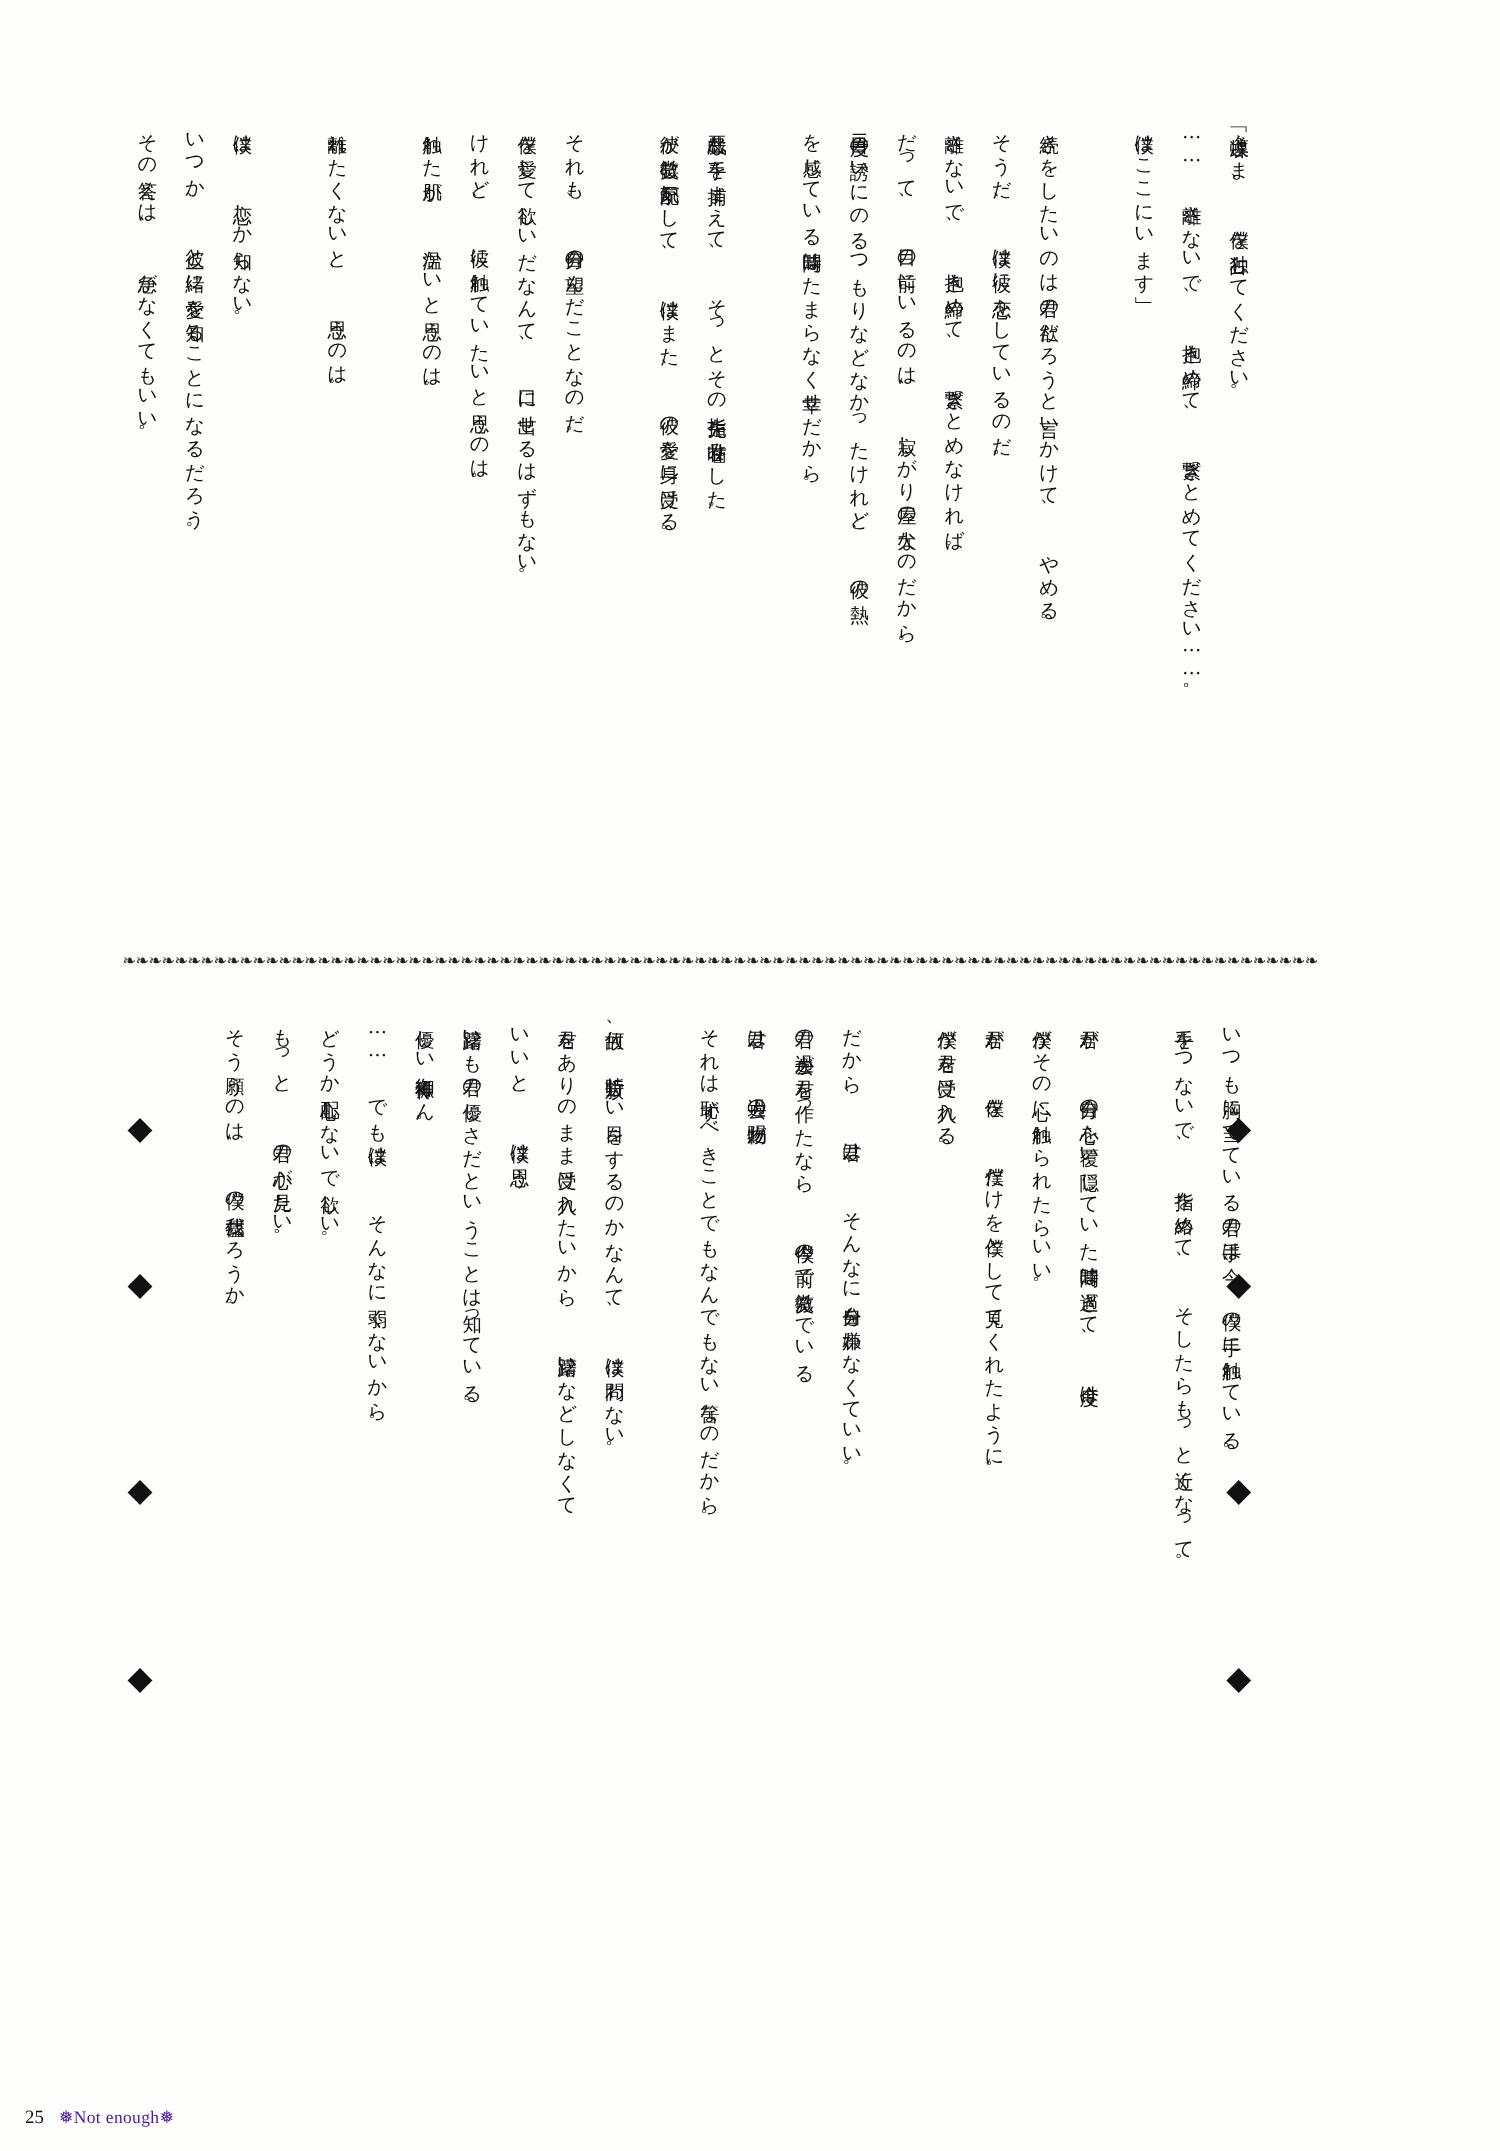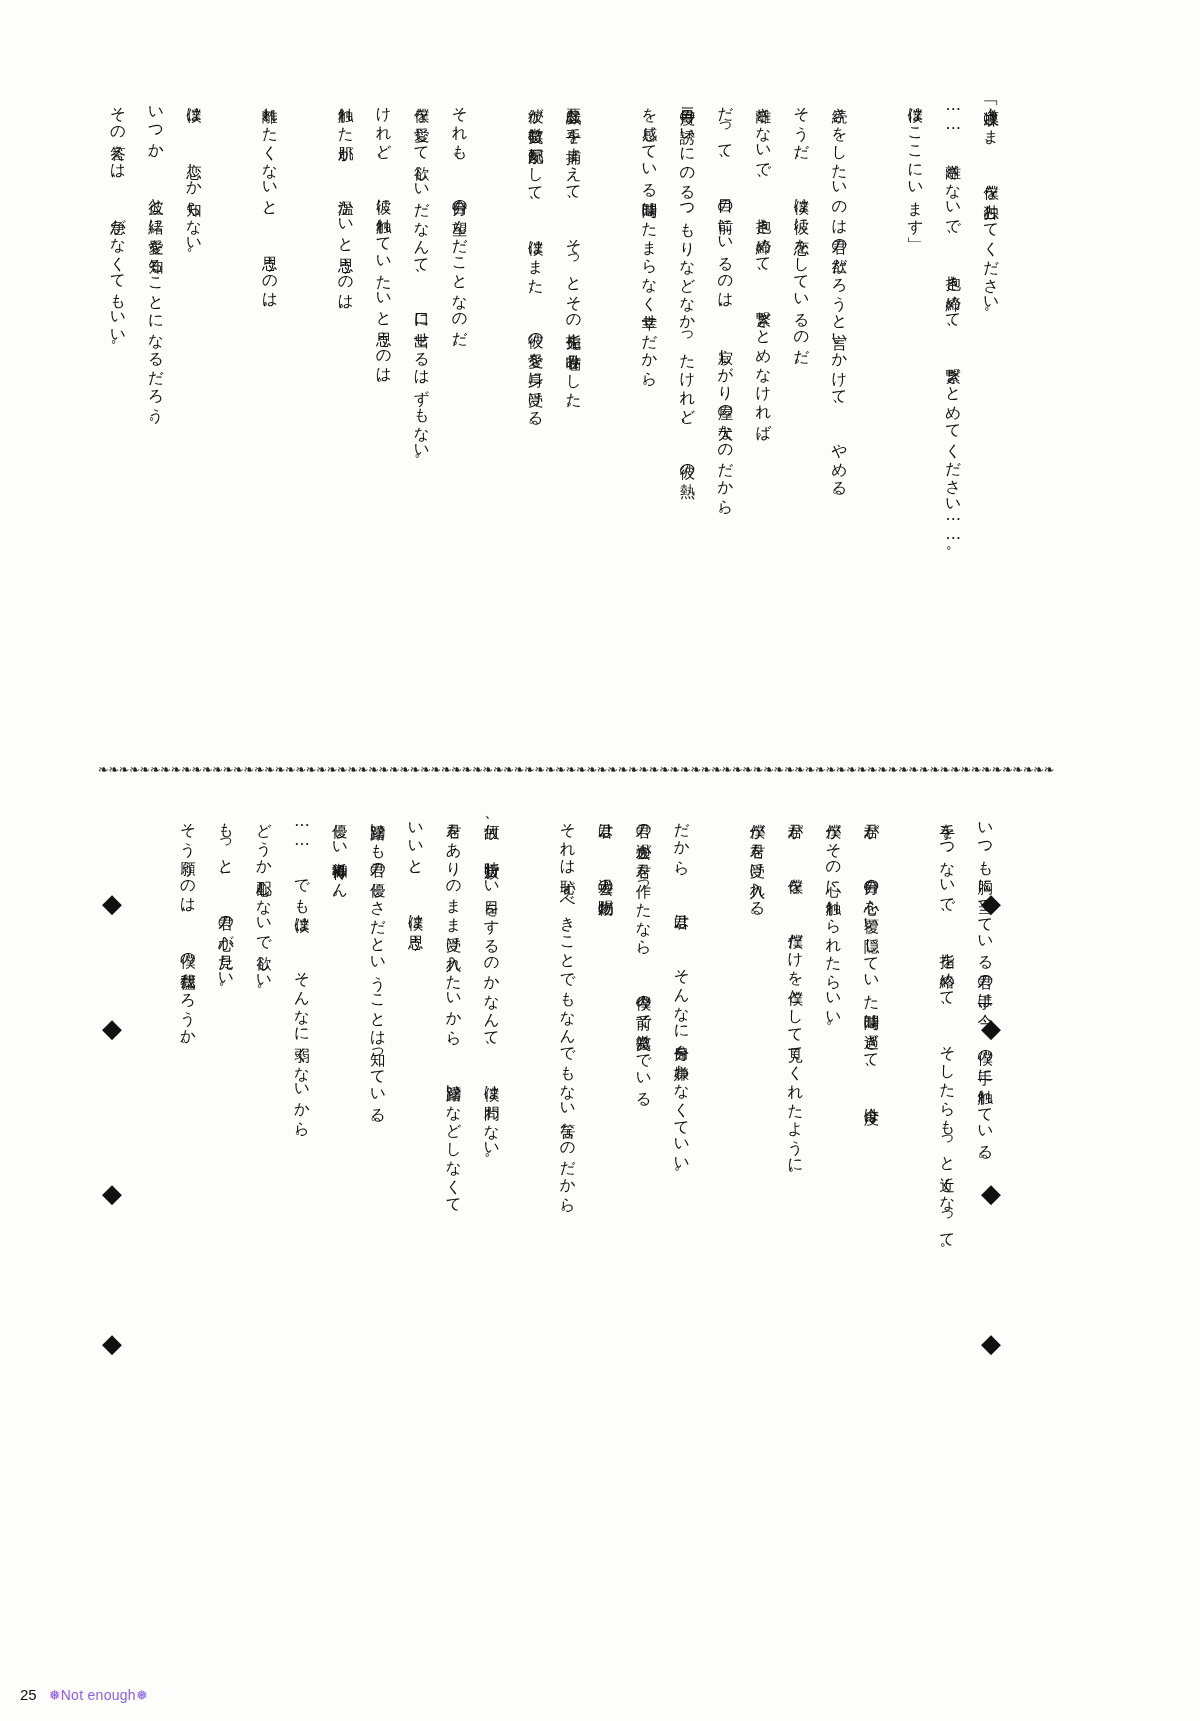--- a/index.html
+++ b/index.html
@@ -110,30 +110,30 @@
   .diamonds2 .d4 { left: 6px; top: 440px; }
 
   
   .footer {
     position: absolute;
     left: 20px;
     bottom: 18px;
     display: flex;
     align-items: baseline;
     gap: 12px;
-    font-family: Liberation Sans, sans-serif;
+    font-family: Liberation Serif, serif;
     text-align: right;
   }
   .page-number {
     font-size: 15px;
     color: #111;
   }
   .footer-title {
     font-size: 14px;
-    color: #8b5cf6;
+    color: #4c1d95;
     letter-spacing: 0.02em;
   }
 </style>
 </head>
 <body>
 
 <div class="page">
 
   <div id="upper-passage">
     <div class="vtext">「凜々蝶さま、 僕を独占してください。

